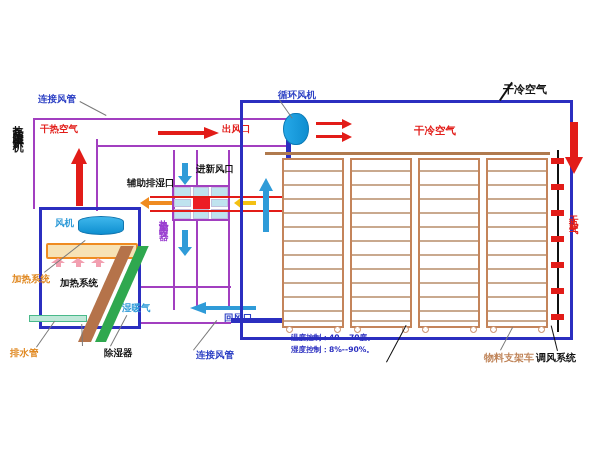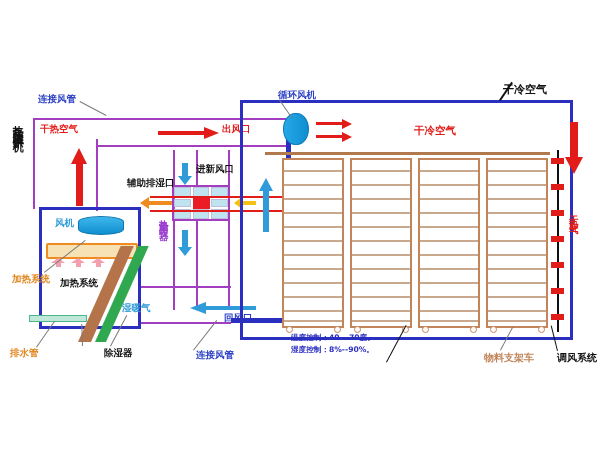--- a/index.html
+++ b/index.html
@@ -314,21 +314,21 @@
   <div class="dist-nozzle" style="left:551px;top:288px;"></div>
   <div class="dist-nozzle" style="left:551px;top:314px;"></div>
 
   <div class="ar ar-d" style="left:566px;top:122px;width:16px;height:52px;">
     <div class="shaft" style="background:#e21c18;height:36px;width:8px;margin-left:-4px;"></div>
     <div class="head" style="border-top:17px solid #e21c18;border-left-width:9px;border-right-width:9px;margin-left:-9px;"></div>
   </div>
 
   <div class="abs lbl red vert" style="left:568px;top:208px;letter-spacing:3px;">干热空气</div>
 
-  <div class="abs lbl black" style="left:557px;top:352px;font-size:10px;">调风系统</div>
+  <div class="abs lbl black" style="left:536px;top:352px;font-size:10px;">调风系统</div>
   <div class="abs leader" style="left:557px;top:351px;width:26px;transform:rotate(-104deg);background:#111;height:1.4px;"></div>
 
   <div class="abs lbl brownish" style="left:484px;top:352px;font-size:10px;">物料支架车</div>
   <div class="abs leader" style="left:500px;top:350px;width:26px;transform:rotate(-62deg);"></div>
 
   <div class="abs" id="ctrl-text" style="left:291px;top:332px;">
     <div>温度控制：40---70度。</div>
     <div>湿度控制：8%--90%。</div>
   </div>
   <div class="abs leader" style="left:386px;top:362px;width:42px;transform:rotate(-62deg);background:#111;height:1.4px;"></div>

